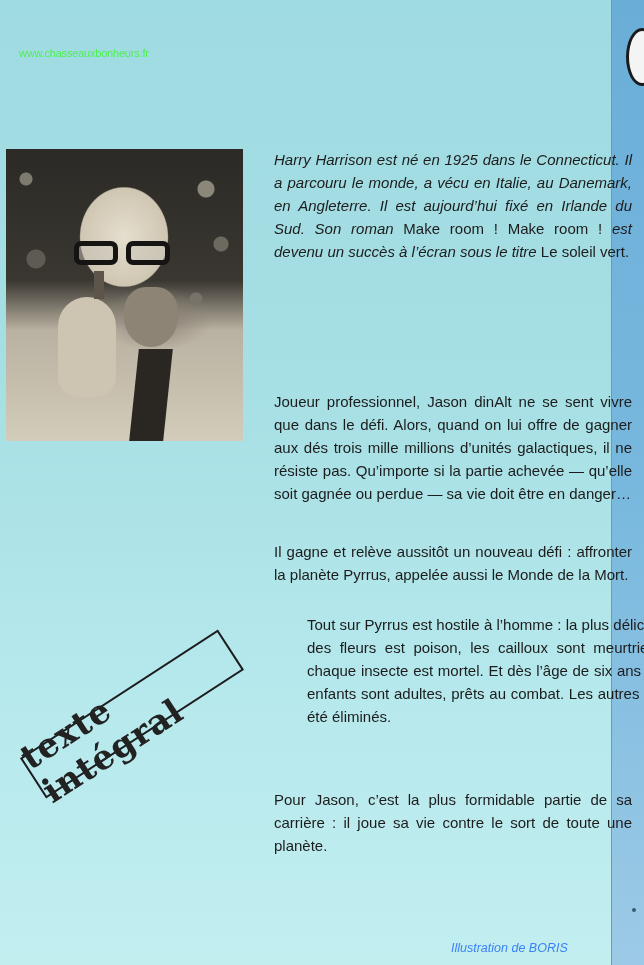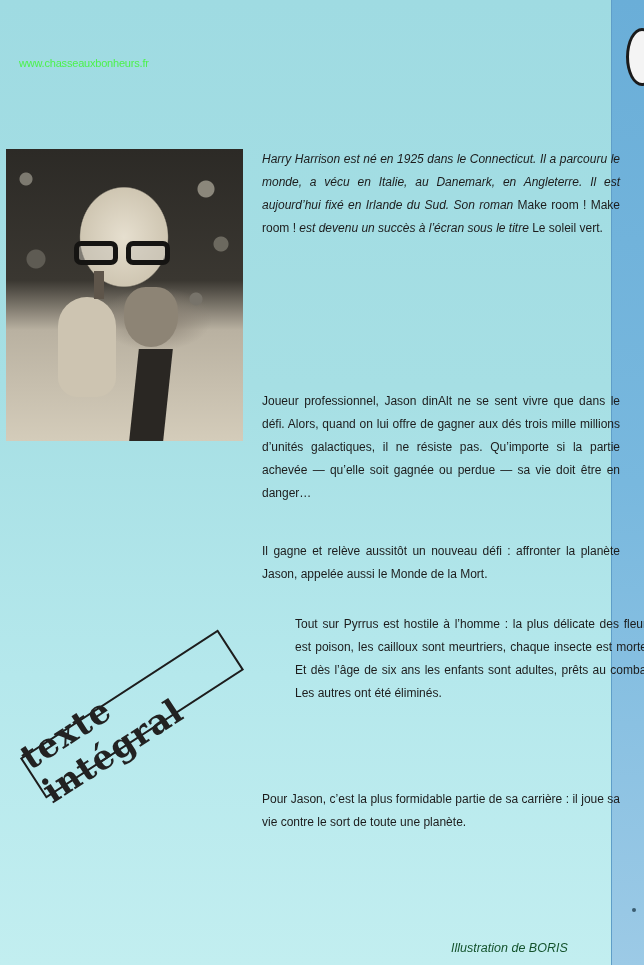--- a/index.html
+++ b/index.html
@@ -13,21 +13,21 @@
       position: absolute; right: 0; top: 0; width: 32px; height: 965px;
       background: linear-gradient(180deg, #6aaed8 0%, #78b8de 50%, #9ccae6 100%);
       border-left: 1px solid #5f9ec8;
     }
     .spine-disc {
       position: absolute; right: -14px; top: 28px; width: 26px; height: 52px;
       border-radius: 50%; border: 3px solid #1b1b1b; background: #f4f4f4;
     }
     .spine-dot { position: absolute; right: 8px; top: 908px; width: 4px; height: 4px; border-radius: 50%; background: #3a5c70; }
     .watermark {
-      position: absolute; left: 19px; top: 57px; font-size: 11px; color: #4cf24c; letter-spacing: -0.2px;
+      position: absolute; left: 19px; top: 47px; font-size: 11px; color: #4cf24c; letter-spacing: -0.2px;
     }
     .photo {
       position: absolute; left: 6px; top: 149px; width: 237px; height: 292px; overflow: hidden;
       background:
         radial-gradient(ellipse 62px 70px at 118px 88px, #e6dfcf 0%, #cfc6b2 70%, rgba(0,0,0,0) 72%),
         radial-gradient(ellipse 70px 40px at 150px 170px, #8a8174 0%, rgba(0,0,0,0) 80%),
         linear-gradient(180deg, #2c2a26 0%, #3a3731 45%, #b9b1a1 62%, #d4ccba 100%);
     }
     .photo .foliage { position:absolute; inset:0;
       background:
@@ -37,34 +37,34 @@
         radial-gradient(circle at 30px 110px, #5e5b53 0 9px, transparent 10px),
         radial-gradient(circle at 190px 150px, #77736a 0 6px, transparent 7px);
     }
     .photo .glasses { position:absolute; left: 62px; top: 92px; width: 118px; height: 26px; }
     .photo .glasses span { position:absolute; top:0; width: 44px; height: 24px; border: 5px solid #151412; border-radius: 7px; box-sizing: border-box; background: rgba(200,195,185,0.5); }
     .photo .glasses span.l { left: 6px; } .photo .glasses span.r { left: 58px; }
     .photo .beard { position:absolute; left: 118px; top: 138px; width: 54px; height: 60px; border-radius: 40% 40% 50% 50%; background: #8d8475; }
     .photo .tie { position:absolute; left: 128px; top: 200px; width: 34px; height: 92px; background: #2a2723; transform: skewX(-6deg); }
     .photo .hand { position:absolute; left: 52px; top: 148px; width: 58px; height: 100px; border-radius: 30px 30px 20px 20px; background: #cdc4b1; }
     .photo .card { position:absolute; left: 88px; top: 122px; width: 10px; height: 28px; background: #5e554a; }
-    .text-block { position: absolute; left: 262px; width: 358px; font-size: 12px; line-height: 23px; text-align: justify; }
+    .text-block { position: absolute; left: 274px; width: 358px; font-size: 15px; line-height: 23px; text-align: justify; }
     .para1 { top: 148px; }
     .para2 { top: 349px; margin-top: 41px; }
     .para3 { top: 540px; }
     .para4 { top: 613px; margin-left: 33px; }
     .para5 { top: 788px; }
     .it { font-style: italic; }
     .stamp {
       position: absolute; left: 14px; top: 690px; width: 232px; height: 44px;
       border: 2px solid #1d1d1d; transform: rotate(-33deg); transform-origin: center;
       display: flex; align-items: center; justify-content: center;
       font-family: "DejaVu Serif", serif; font-weight: bold; font-size: 34px; color: #222; letter-spacing: 1px;
     }
-    .credit { position: absolute; left: 451px; top: 941px; font-size: 12.5px; font-style: italic; color: #14532d; }
+    .credit { position: absolute; left: 451px; top: 941px; font-size: 12.5px; font-style: italic; color: #3b82f6; }
   </style>
 </head>
 <body>
 
 <div class="spine">
   <div class="spine-disc"></div>
   <div class="spine-dot"></div>
 </div>
 
 <div class="watermark">www.chasseauxbonheurs.fr</div>
@@ -79,19 +79,19 @@
       <span class="l"></span>
       <span class="r"></span>
     </div>
 </div>
 
 <div class="text-block para1">
   <span class="it">Harry Harrison est né en 1925 dans le Connecticut. Il a parcouru le monde, a vécu en Italie, au Danemark, en Angleterre. Il est aujourd’hui fixé en Irlande du Sud. Son roman</span><span> Make room ! Make room ! </span><span class="it">est devenu un succès à l’écran sous le titre</span><span> Le soleil vert.</span>
 </div>
 
 <div class="text-block para2">Joueur professionnel, Jason dinAlt ne se sent vivre que dans le défi. Alors, quand on lui offre de gagner aux dés trois mille millions d’unités galactiques, il ne résiste pas. Qu’importe si la partie achevée — qu’elle soit gagnée ou perdue — sa vie doit être en danger…</div>
-<div class="text-block para3">Il gagne et relève aussitôt un nouveau défi : affronter la planète Jason, appelée aussi le Monde de la Mort.</div>
+<div class="text-block para3">Il gagne et relève aussitôt un nouveau défi : affronter la planète Pyrrus, appelée aussi le Monde de la Mort.</div>
 <div class="text-block para4">Tout sur Pyrrus est hostile à l’homme : la plus délicate des fleurs est poison, les cailloux sont meurtriers, chaque insecte est mortel. Et dès l’âge de six ans les enfants sont adultes, prêts au combat. Les autres ont été éliminés.</div>
 <div class="text-block para5">Pour Jason, c’est la plus formidable partie de sa carrière : il joue sa vie contre le sort de toute une planète.</div>
 
 <div class="stamp">texte intégral</div>
 
 <div class="credit">Illustration de BORIS</div>
 
 </body></html>

